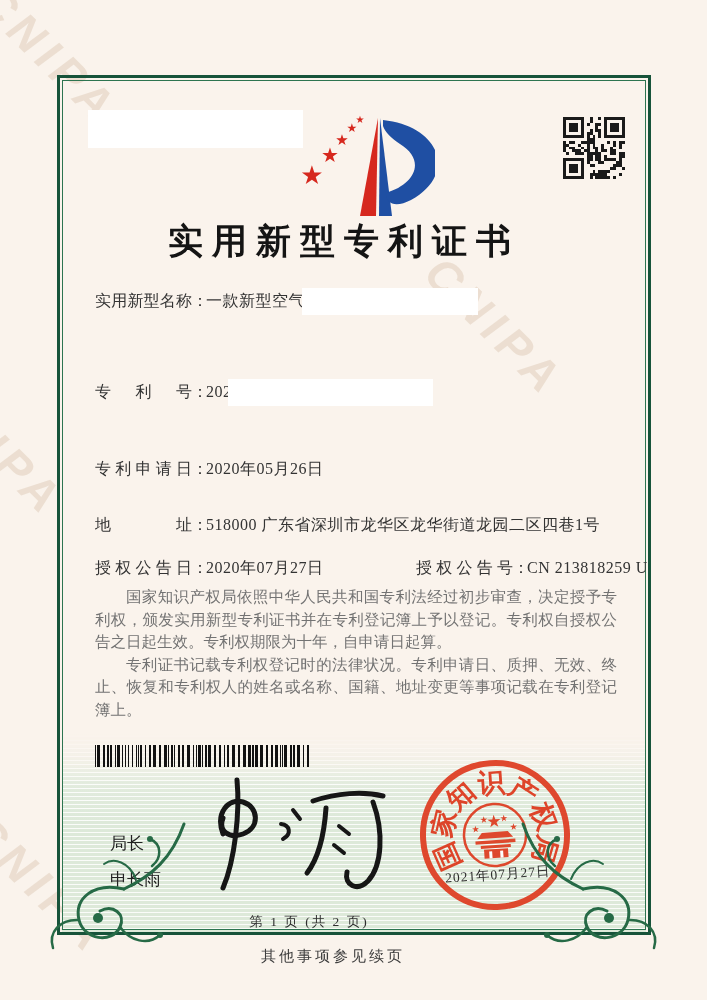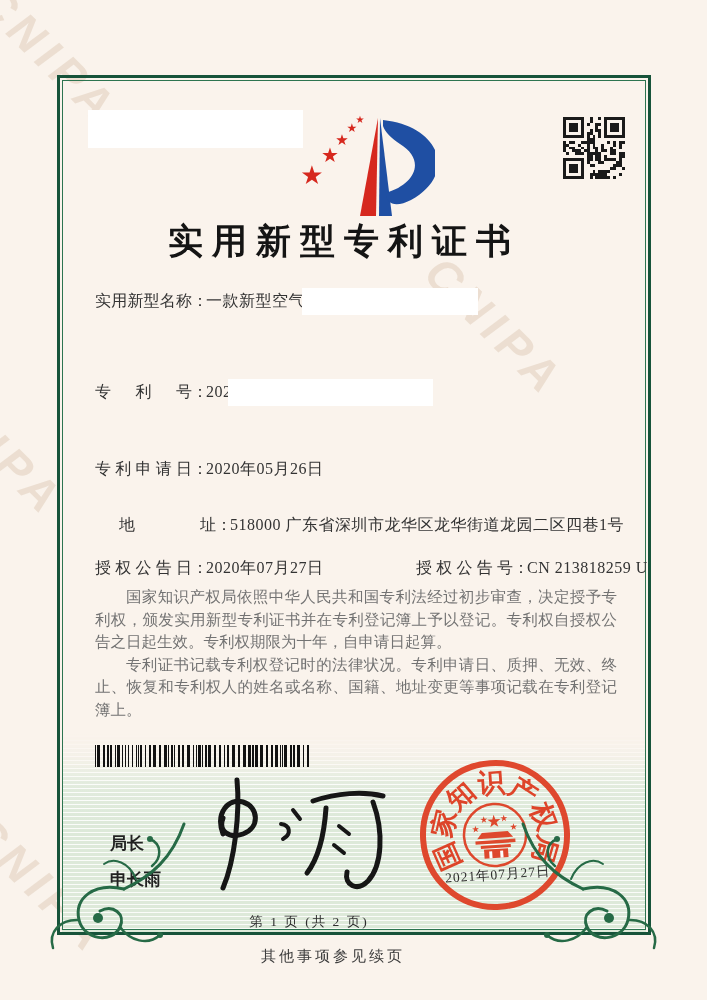--- a/index.html
+++ b/index.html
@@ -41,21 +41,21 @@
   .grant-right { position:absolute; left:290px; top:0;margin-left:31px; }
 
   .body-text { position:absolute; left:95px; top:586px; width:522px; z-index:3;
                font-size:15.5px; line-height:22.5px; text-align:justify; color:#737373; }
   .body-text p { text-indent:2em; }
 
   .barcode { position:absolute; left:95px; top:745px; z-index:3; }
 
   .sig-labels { position:absolute; left:110px; top:832px; z-index:3;
                 font-family:"Liberation Sans","DejaVu Sans",sans-serif; font-size:17px; color:#222; }
-  .sig-labels div { margin-bottom:13px;font-weight:bold; }
+  .sig-labels div { margin-bottom:13px; }
   .signature { position:absolute; left:185px; top:768px; z-index:3; }
 
   .seal { position:absolute; left:403px; top:743px; z-index:3; transform:rotate(-4deg); }
 
   .page-num { position:absolute; left:0; top:913px; width:618px; text-align:center;
               font-size:13.5px; color:#2e2e2e; z-index:3; letter-spacing:2px; }
   .cont-note { position:absolute; left:0; top:947px; width:666px; text-align:center;
                font-size:15px; color:#3c3c3c; z-index:3; letter-spacing:3px; }
 
   .corner { position:absolute; z-index:3; }
@@ -328,21 +328,21 @@
   <div class="field-row" style="top:382px;">
     <span class="field-label">专利号</span><span class="field-colon">：</span><span class="field-value">2020</span>
   </div>
   <div class="redact" style="left:228px; top:379px; width:205px; height:27px;"></div>
 
   <div class="field-row" style="top:427px;margin-top:32px;">
     <span class="field-label">专利申请日</span><span class="field-colon">：</span><span class="field-value">2020年05月26日</span>
   </div>
 
 
-  <div class="field-row" style="top:515px;margin-left:24px;">
+  <div class="field-row" style="top:515px;">
     <span class="field-label">地址</span><span class="field-colon">：</span><span class="field-value">518000  广东省深圳市龙华区龙华街道龙园二区四巷1号</span>
   </div>
 
   <div class="field-row" style="top:558px;">
     <span class="field-label">授权公告日</span><span class="field-colon">：</span><span class="field-value">2020年07月27日</span>
     <span class="grant-right">
       <span class="field-label">授权公告号</span><span class="field-colon">：</span><span class="field-value">CN 213818259 U</span>
     </span>
   </div>
 

